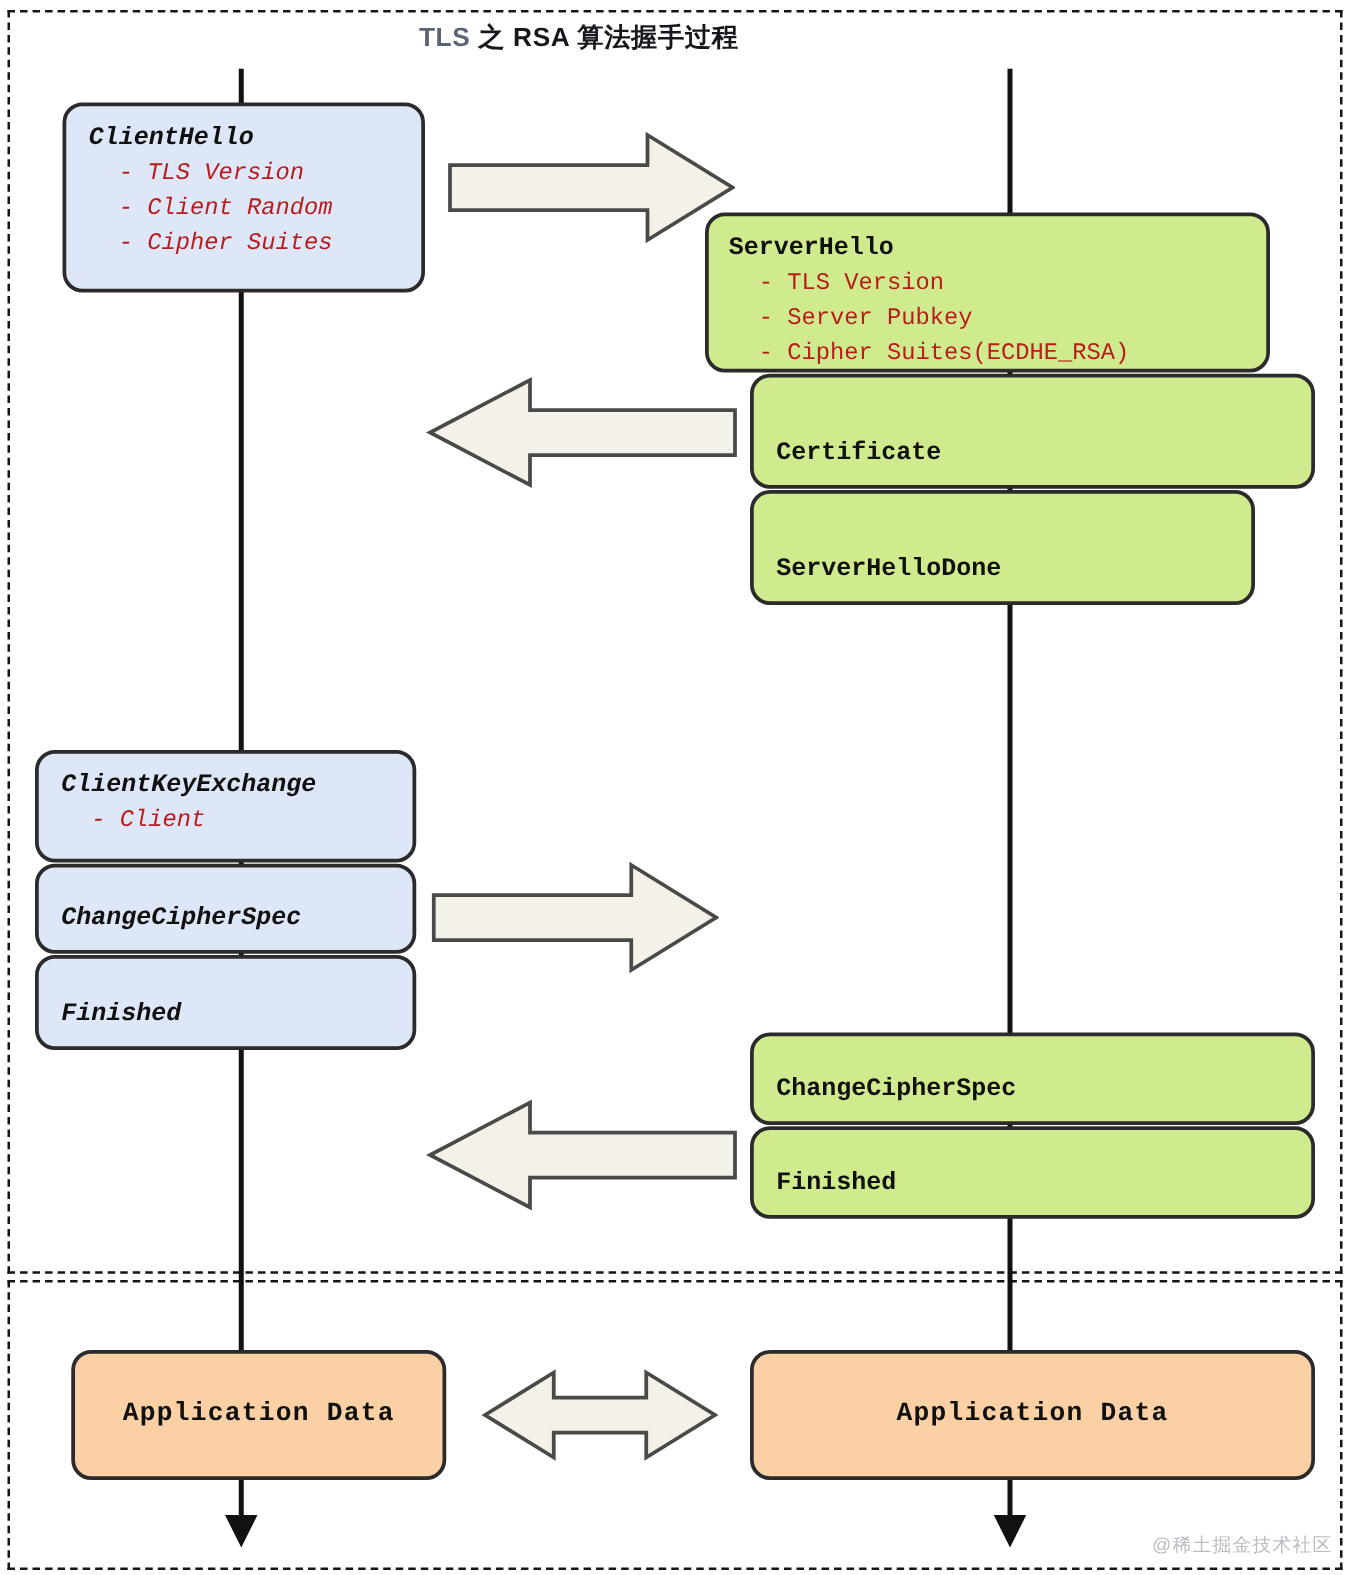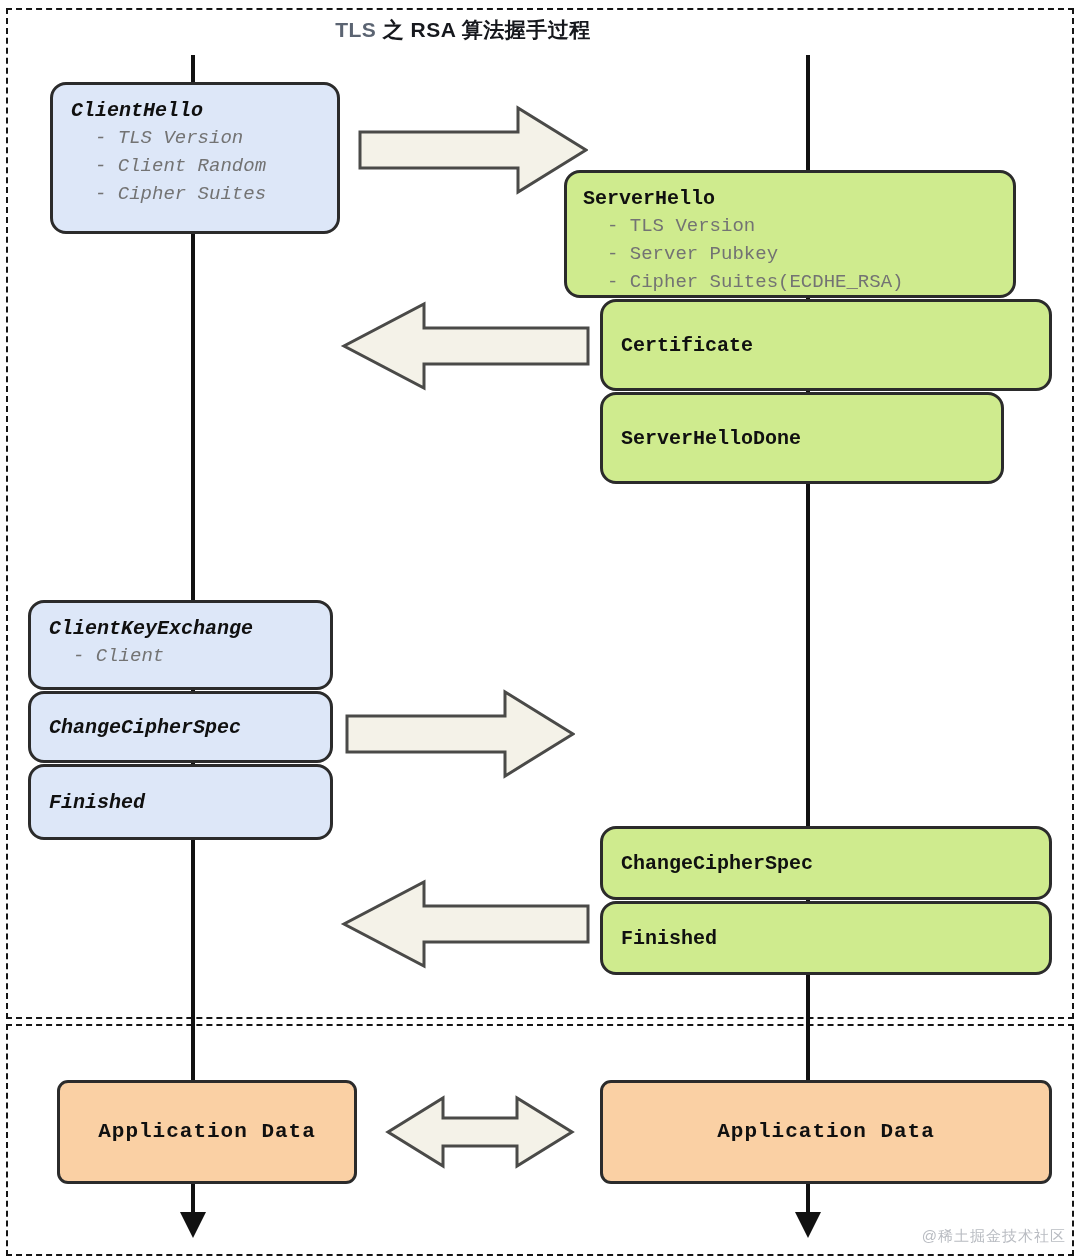--- a/index.html
+++ b/index.html
@@ -81,37 +81,36 @@
     font-weight: bold;
     line-height: 1.35;
     white-space: pre;
   }
   .box-line {
     font-size: 19px;
     font-weight: normal;
     line-height: 1.48;
     white-space: pre;
     padding-left: 24px;
-    color: #737373;
+    color: #b91c1c;
   }
   .msgbox.centered {
     display: flex;
     align-items: center;
     justify-content: center;
     padding: 0;
-    border-radius: 11px;
   }
   .msgbox.centered .box-title {
     font-size: 21px;
     letter-spacing: 1px;
   }
   .msgbox.vcenter {
     display: flex;
     flex-direction: column;
-    justify-content: center;
+    justify-content: flex-end;
   }
 
   
   #box-client-hello      { left: 50px;  top: 82px;   width: 290px;  height: 152px; }
   #box-server-hello      { left: 564px; top: 170px;  width: 452px;  height: 128px; padding-left: 16px; }
   #box-certificate       { left: 600px; top: 299px;  width: 452px;  height: 92px;  }
   #box-serverhellodone   { left: 600px; top: 392px;  width: 404px;  height: 92px;  }
   #box-client-key-exch   { left: 28px;  top: 600px;  width: 305px;  height: 90px;  }
   #box-client-ccs        { left: 28px;  top: 691px;  width: 305px;  height: 72px;  }
   #box-client-finished   { left: 28px;  top: 764px;  width: 305px;  height: 76px;  }

